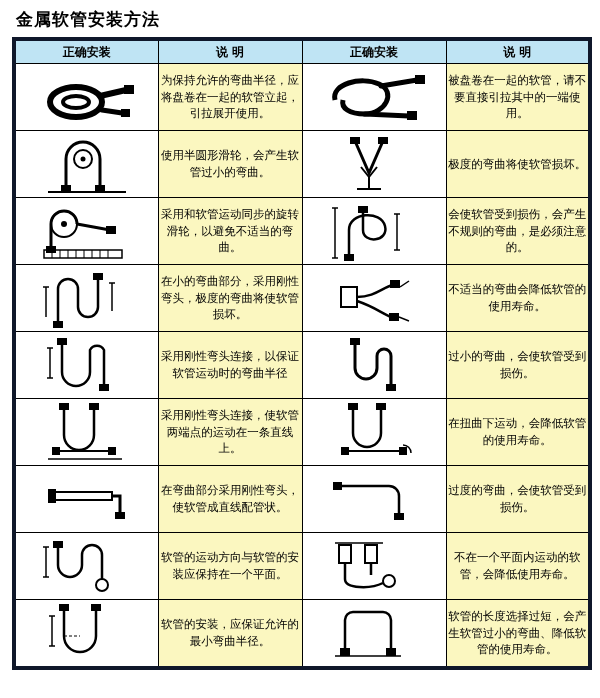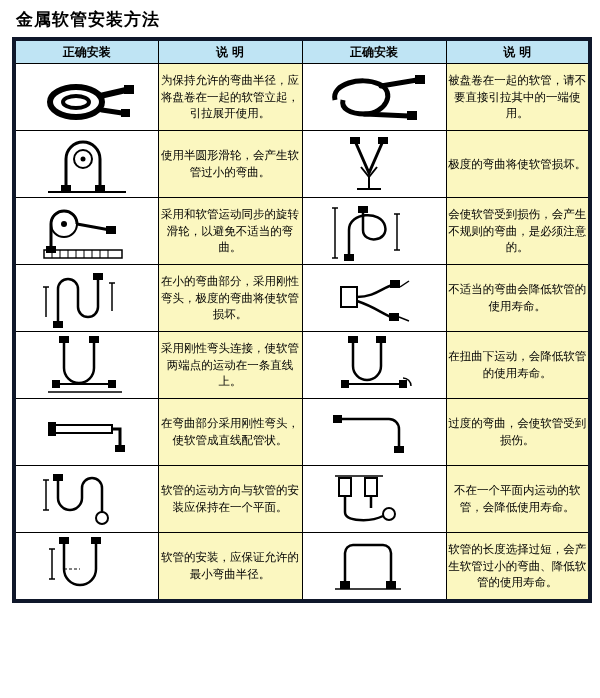--- a/index.html
+++ b/index.html
@@ -206,20 +206,41 @@
             <path d="M52 34 C70 40, 76 46, 86 50" fill="none" stroke="#000" stroke-width="2.5"></path>
             <rect x="85" y="13" width="10" height="8" fill="#000"></rect>
             <rect x="84" y="46" width="10" height="8" fill="#000"></rect>
             <line x1="95" y1="20" x2="104" y2="14" stroke="#000" stroke-width="1.5"></line>
             <line x1="94" y1="50" x2="104" y2="54" stroke="#000" stroke-width="1.5"></line>
           </svg>
         </td>
         <td class="txt-cell">不适当的弯曲会降低软管的使用寿命。</td>
       </tr>
 
+      <tr>
+        <td class="img-cell">
+          <svg class="fig" viewBox="0 0 138 62">
+            <path d="M44 8 L44 38 A14 14 0 0 0 72 38 L72 16 A8 8 0 0 1 86 16 L86 50" fill="none" stroke="#000" stroke-width="2.5"></path>
+            <rect x="39" y="4" width="10" height="7" fill="#000"></rect>
+            <rect x="81" y="50" width="10" height="7" fill="#000"></rect>
+            <line x1="32" y1="14" x2="32" y2="44" stroke="#000" stroke-width="1.5"></line>
+            <line x1="29" y1="14" x2="35" y2="14" stroke="#000" stroke-width="1.5"></line>
+            <line x1="29" y1="44" x2="35" y2="44" stroke="#000" stroke-width="1.5"></line>
+          </svg>
+        </td>
+        <td class="txt-cell">采用刚性弯头连接，以保证软管运动时的弯曲半径</td>
+        <td class="img-cell">
+          <svg class="fig" viewBox="0 0 138 62">
+            <path d="M50 8 L50 34 A11 11 0 0 0 72 34 L72 22 A7 7 0 0 1 86 22 L86 50" fill="none" stroke="#000" stroke-width="3"></path>
+            <rect x="45" y="4" width="10" height="7" fill="#000"></rect>
+            <rect x="81" y="50" width="10" height="7" fill="#000"></rect>
+          </svg>
+        </td>
+        <td class="txt-cell">过小的弯曲，会使软管受到损伤。</td>
+      </tr>
 
       <tr>
         <td class="img-cell">
           <svg class="fig" viewBox="0 0 138 62">
             <path d="M46 6 L46 34 A15 15 0 0 0 76 34 L76 6" fill="none" stroke="#000" stroke-width="2.5"></path>
             <rect x="41" y="2" width="10" height="7" fill="#000"></rect>
             <rect x="71" y="2" width="10" height="7" fill="#000"></rect>
             <line x1="36" y1="50" x2="96" y2="50" stroke="#000" stroke-width="2"></line>
             <rect x="34" y="46" width="8" height="8" fill="#000"></rect>
             <rect x="90" y="46" width="8" height="8" fill="#000"></rect>

